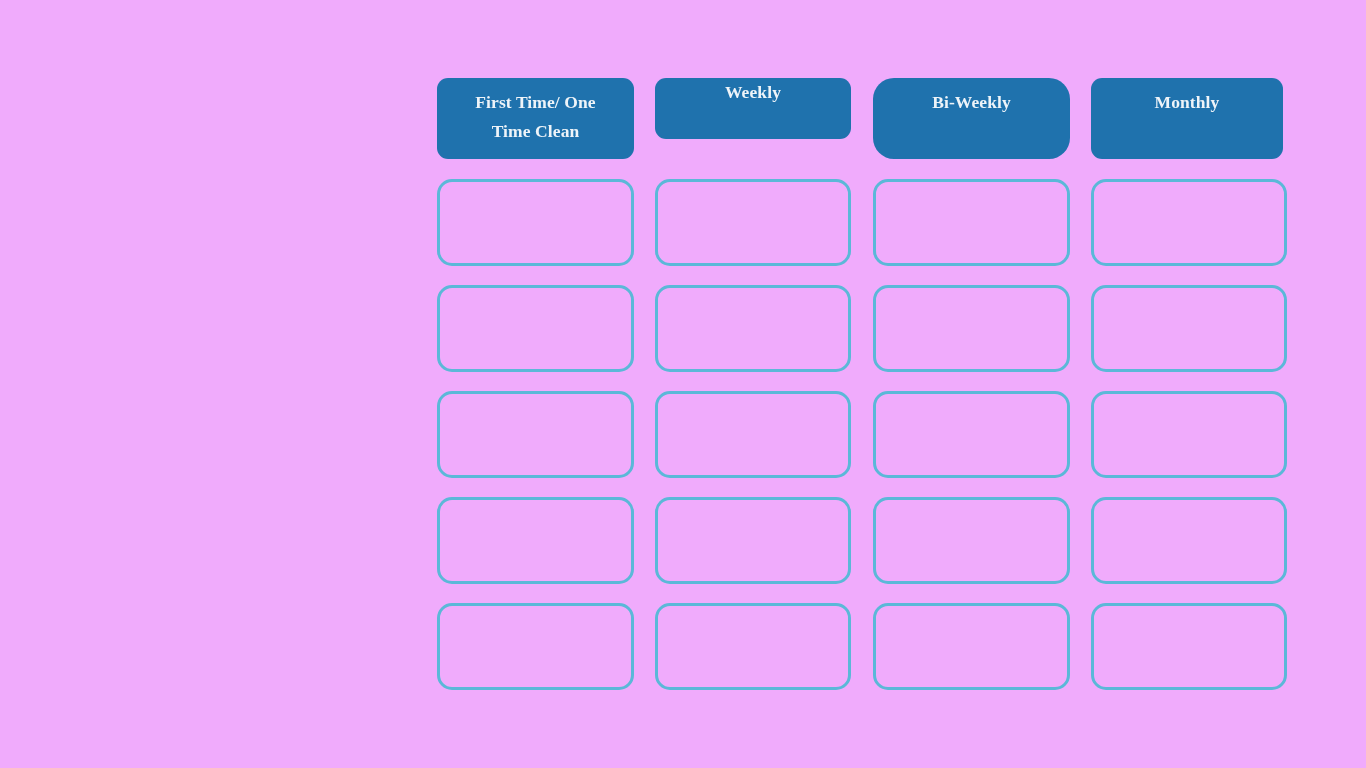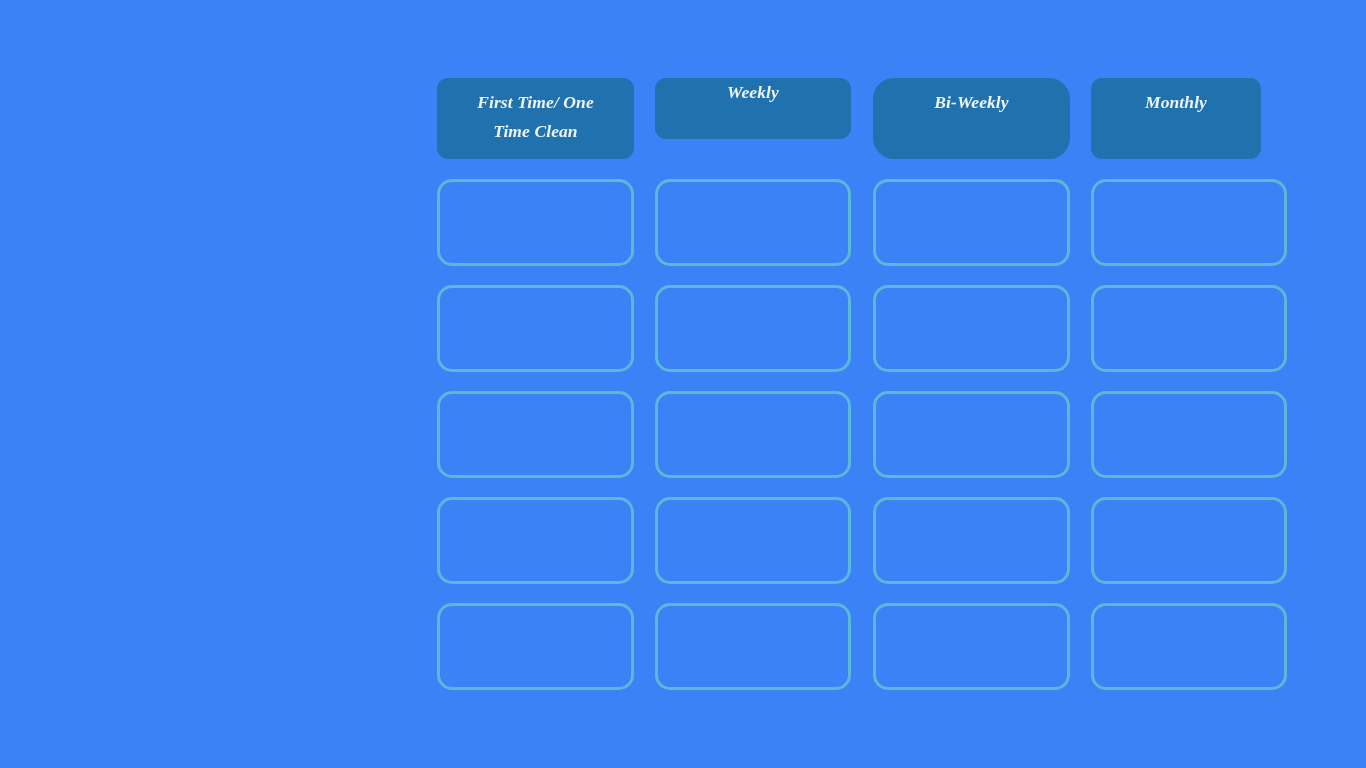--- a/index.html
+++ b/index.html
@@ -67,32 +67,32 @@
     width: 100%;
     height: 100%;
     color: #ffffff;
     font-size: 15px;
     font-family: "Liberation Serif", "DejaVu Serif", serif;
   }
 </style>
 </head>
 <body style="background: rgb(0, 0, 0);">
 
-<div id="board" style="width: 1366px; height: 768px; background: #3b82f6; font-style: italic;">
+<div id="board" style="width: 1366px; height: 768px; background: #f0abfc;">
     <div class="cell header-cell" style="left: 437px; top: 78px; width: 197px; height: 81px; background: rgb(31, 114, 173);">
       <span class="header-label" style="color: rgb(238, 244, 249);">First Time/ One
 Time Clean</span>
     </div>
     <div class="cell header-cell single" style="left: 655px; top: 78px; width: 196px; height: 61px; background: rgb(31, 114, 173);">
       <span class="header-label" style="color: rgb(238, 244, 249);">Weekly</span>
     </div>
     <div class="cell header-cell single" style="left: 873px; top: 78px; width: 197px; height: 81px; background: rgb(31, 114, 173); border-radius: 21px;">
       <span class="header-label" style="color: rgb(238, 244, 249);">Bi-Weekly</span>
     </div>
-    <div class="cell header-cell single" style="left: 1091px; top: 78px; width: 170px; height: 81px; background: rgb(31, 114, 173);">
+    <div class="cell header-cell single" style="left: 1091px; top: 78px; width: 192px; height: 81px; background: rgb(31, 114, 173);">
       <span class="header-label" style="color: rgb(238, 244, 249);">Monthly</span>
     </div>
     <div class="cell body-cell" style="left: 437px; top: 179px; width: 197px; height: 87px; border-color: rgb(91, 184, 216);">
       <span class="body-cell-text"></span>
     </div>
     <div class="cell body-cell" style="left: 655px; top: 179px; width: 196px; height: 87px; border-color: rgb(91, 184, 216);">
       <span class="body-cell-text"></span>
     </div>
     <div class="cell body-cell" style="left: 873px; top: 179px; width: 197px; height: 87px; border-color: rgb(91, 184, 216);">
       <span class="body-cell-text"></span>

